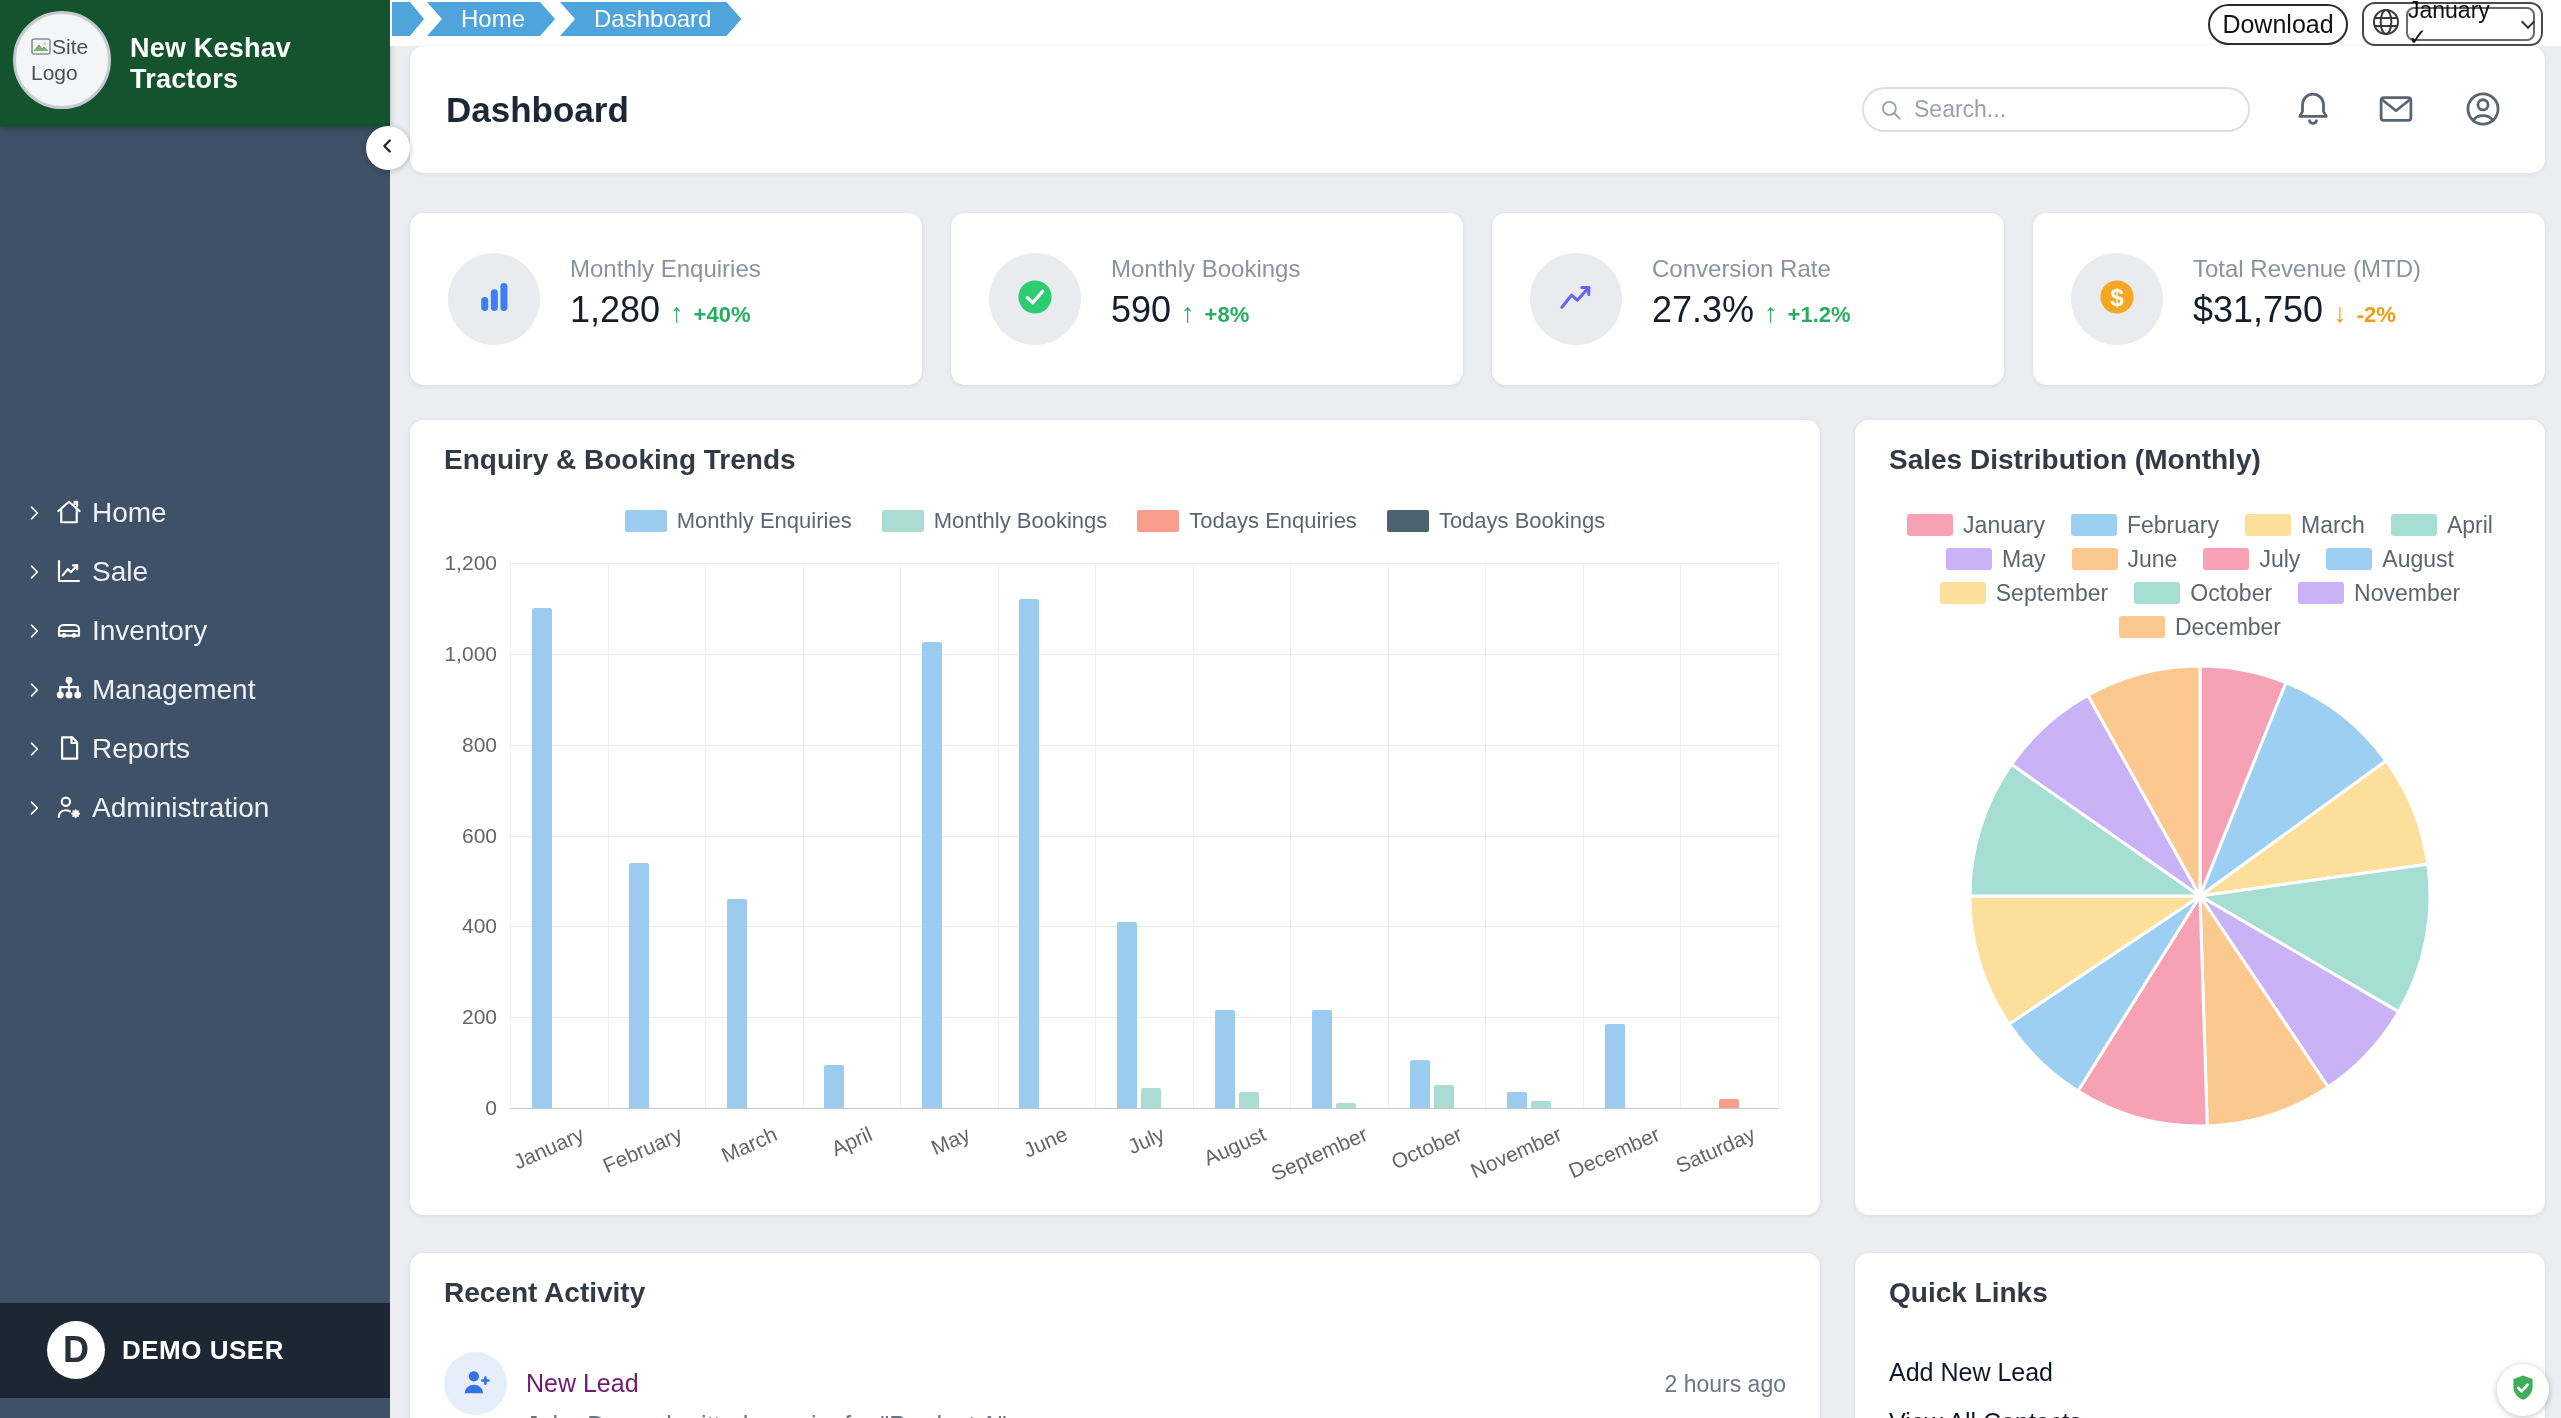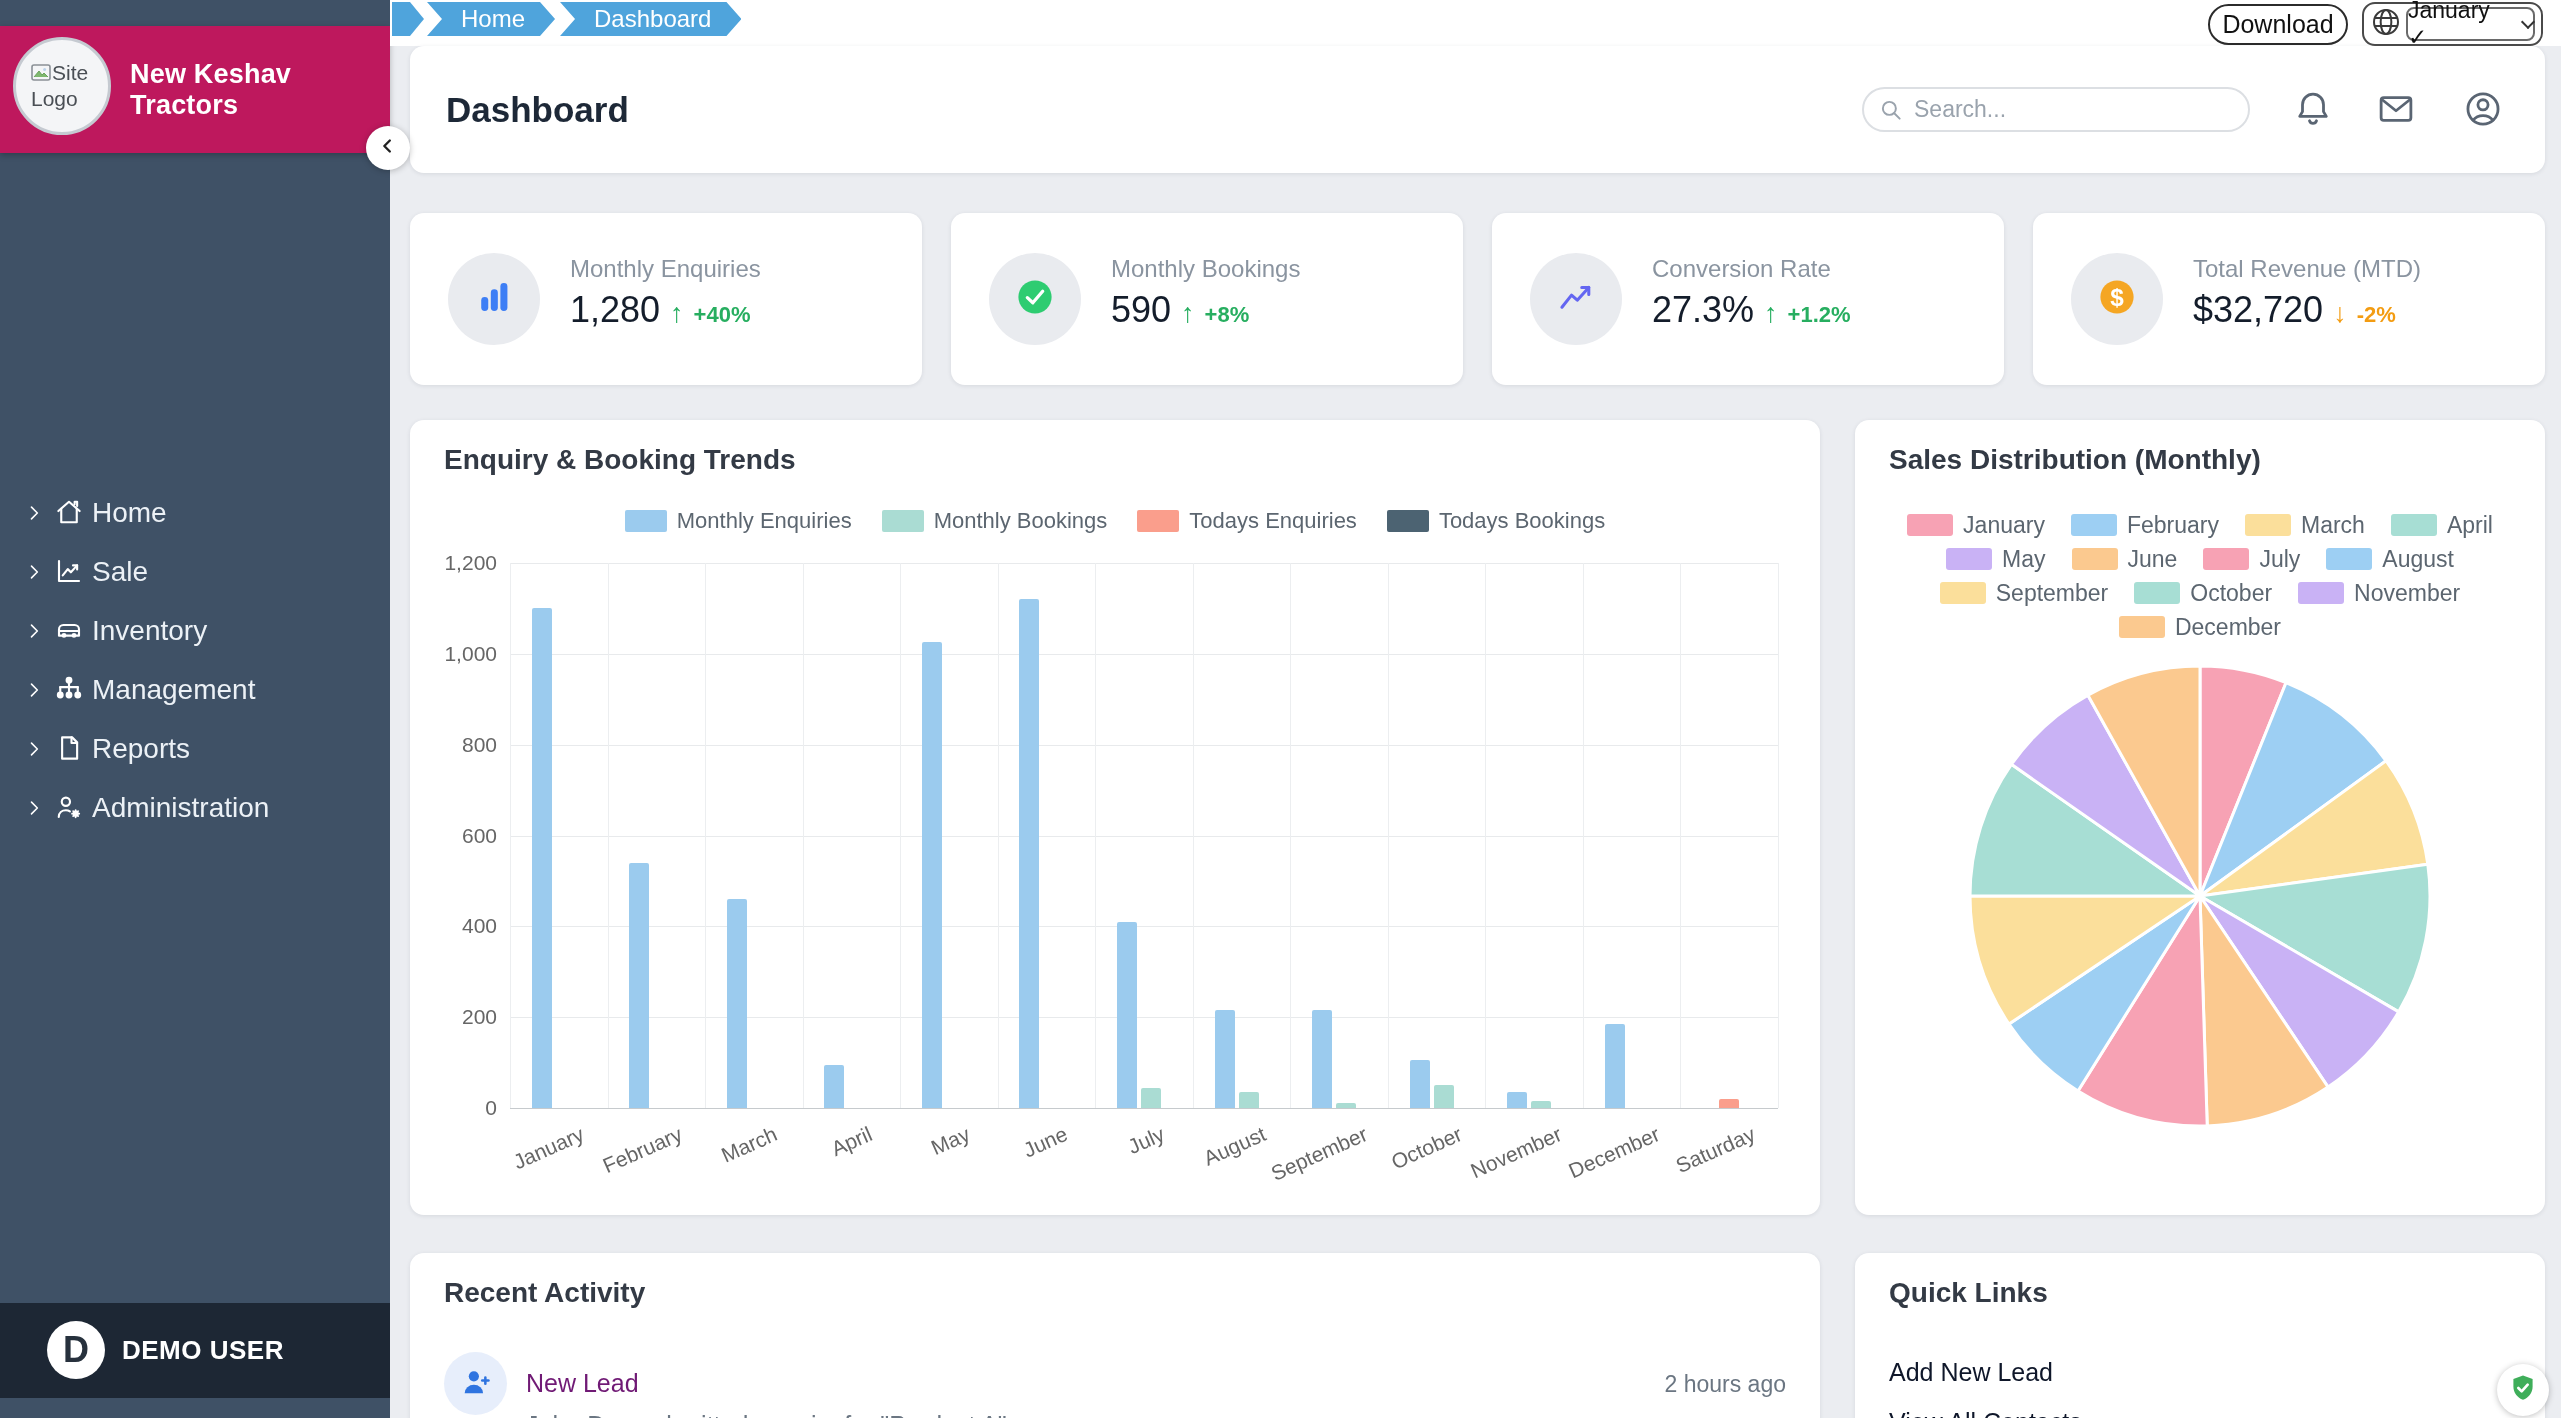--- a/index.html
+++ b/index.html
@@ -2,21 +2,21 @@
 <html><head>
 <meta charset="utf-8">
 <style>
   * { margin:0; padding:0; box-sizing:border-box; }
   html,body { background:#ebedf1; }
   body { font-family:"Liberation Sans", sans-serif; }
   #app { position:relative; width:2561px; height:1418px; overflow:hidden; background:#ebedf1; }
 
   
   .sidebar { position:absolute; left:0; top:0; width:390px; height:1418px; background:#3f5166; }
-  .sidebar-header { position:absolute; left:0; top:0; width:390px; height:127px; background:#be185d; box-shadow:0 2px 6px rgba(0,0,0,.25);margin-top:26px; }
+  .sidebar-header { position:absolute; left:0; top:0; width:390px; height:127px; background:#14532d; box-shadow:0 2px 6px rgba(0,0,0,.25); }
   .logo-circle { position:absolute; left:13px; top:11px; width:98px; height:98px; border-radius:50%; background:#f4f5f7; border:3px solid #c5cad1; display:flex; align-items:center; justify-content:center; overflow:hidden; }
   .logo-alt { font-size:21px; color:#4a4f55; line-height:1.12; width:62px; }
   .logo-alt .brkimg { display:inline-block; vertical-align:-2px; margin-right:1px; }
   .brand { position:absolute; left:130px; top:0; height:127px; width:250px; display:flex; align-items:center; color:#fff; font-size:27px; font-weight:bold; letter-spacing:.2px; }
   .nav { position:absolute; left:0; top:483px; width:390px; }
   .nav-item { position:relative; height:59px; color:#ecf1f6; cursor:pointer; }
   .nav-item .chev { position:absolute; left:24px; top:50%; transform:translateY(-50%); width:20px; height:20px; }
   .nav-item .nicon { position:absolute; left:54px; top:50%; transform:translateY(-50%); width:32px; height:32px; }
   .nav-item .nlabel { position:absolute; left:92px; top:50%; transform:translateY(-50%); font-size:28px; }
   .sidebar-footer { position:absolute; left:0; top:1303px; width:390px; height:95px; background:#1d2734; }
@@ -294,21 +294,21 @@
       </div>
       <div class="stat-card">
         <div class="stat-icon-circle">
           <span><svg width="46" height="46" viewBox="0 0 36 36">
               <circle cx="18" cy="18" r="13" fill="#f5a623"></circle>
               <text x="18" y="25" text-anchor="middle" font-family="Liberation Sans, sans-serif" font-size="19" font-weight="bold" fill="#fff">$</text>
             </svg></span>
         </div>
         <div class="stat-label">Total Revenue (MTD)</div>
         <div class="stat-value-row">
-          <span class="stat-value">$32,720</span>
+          <span class="stat-value">$31,750</span>
           <span class="stat-arrow" style="color: rgb(243, 156, 18);">↓</span>
           <span class="stat-delta" style="color: rgb(243, 156, 18);">-2%</span>
         </div>
       </div>
     </div>
 
   <div class="card trends-panel">
     <div class="panel-title">Enquiry &amp; Booking Trends</div>
     <div class="bar-legend">
         <div class="legend-item">

